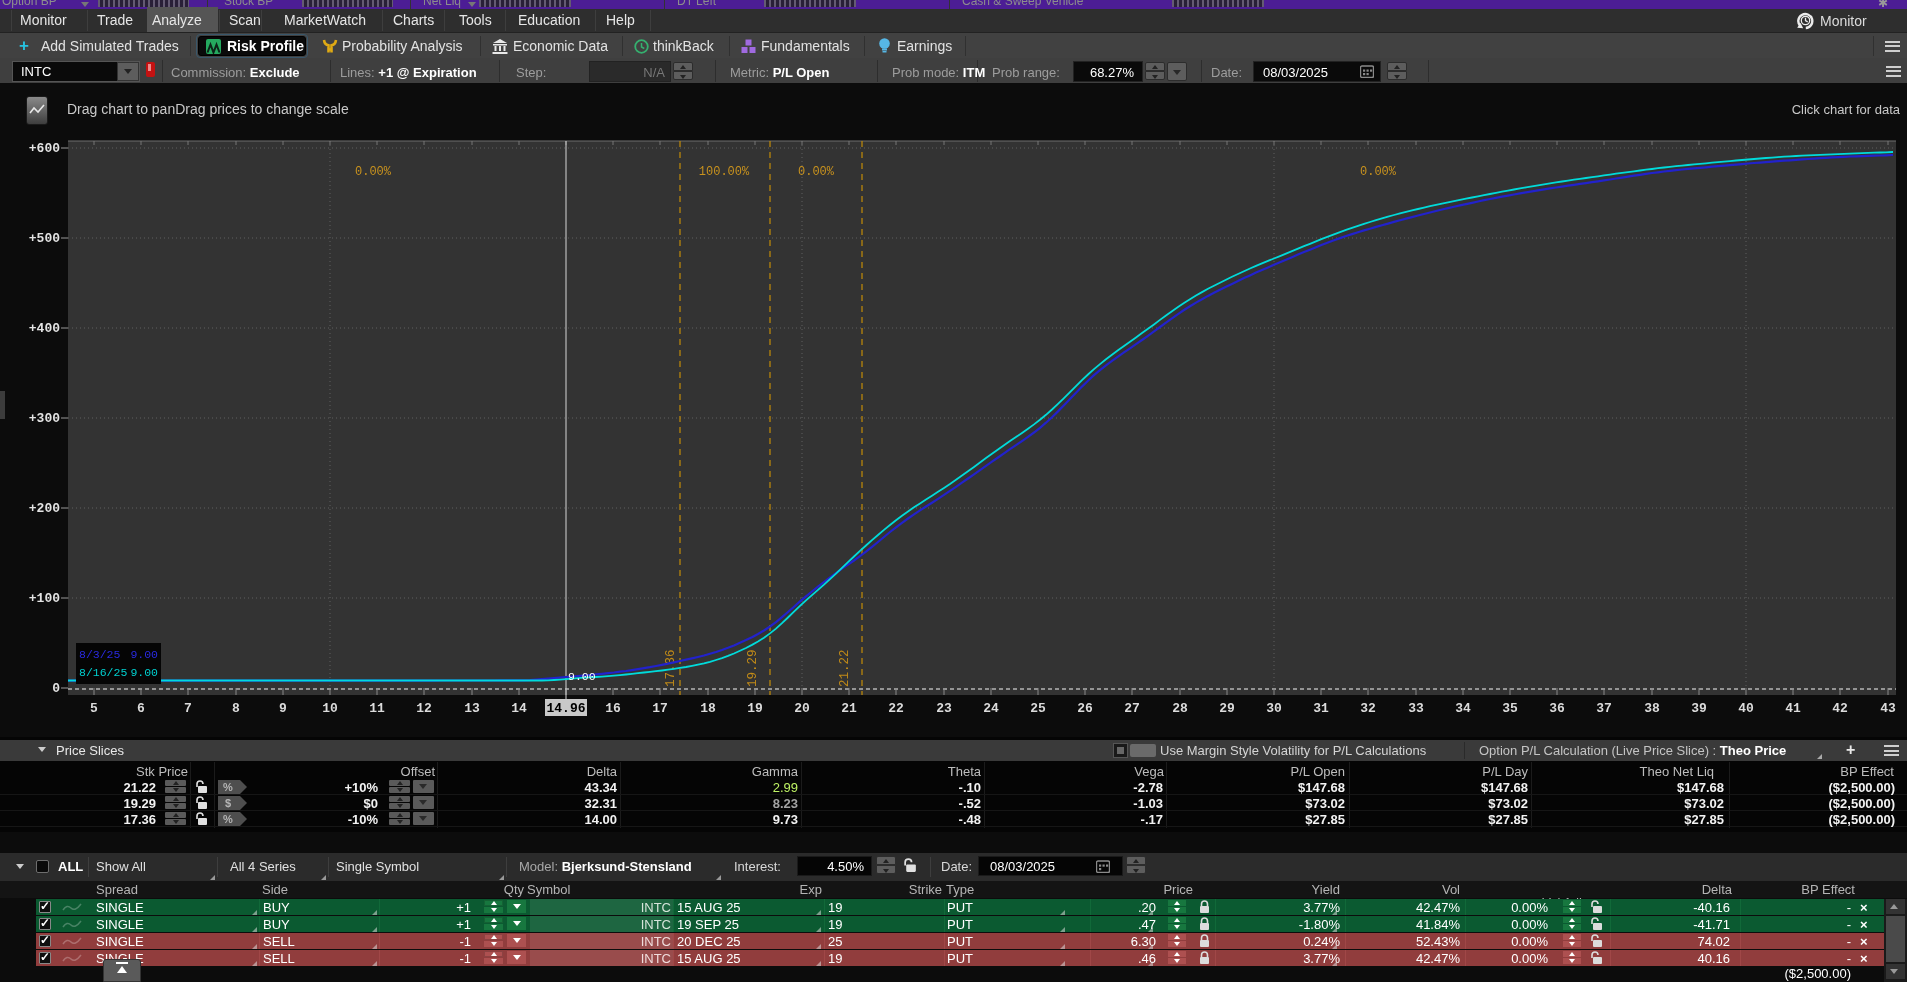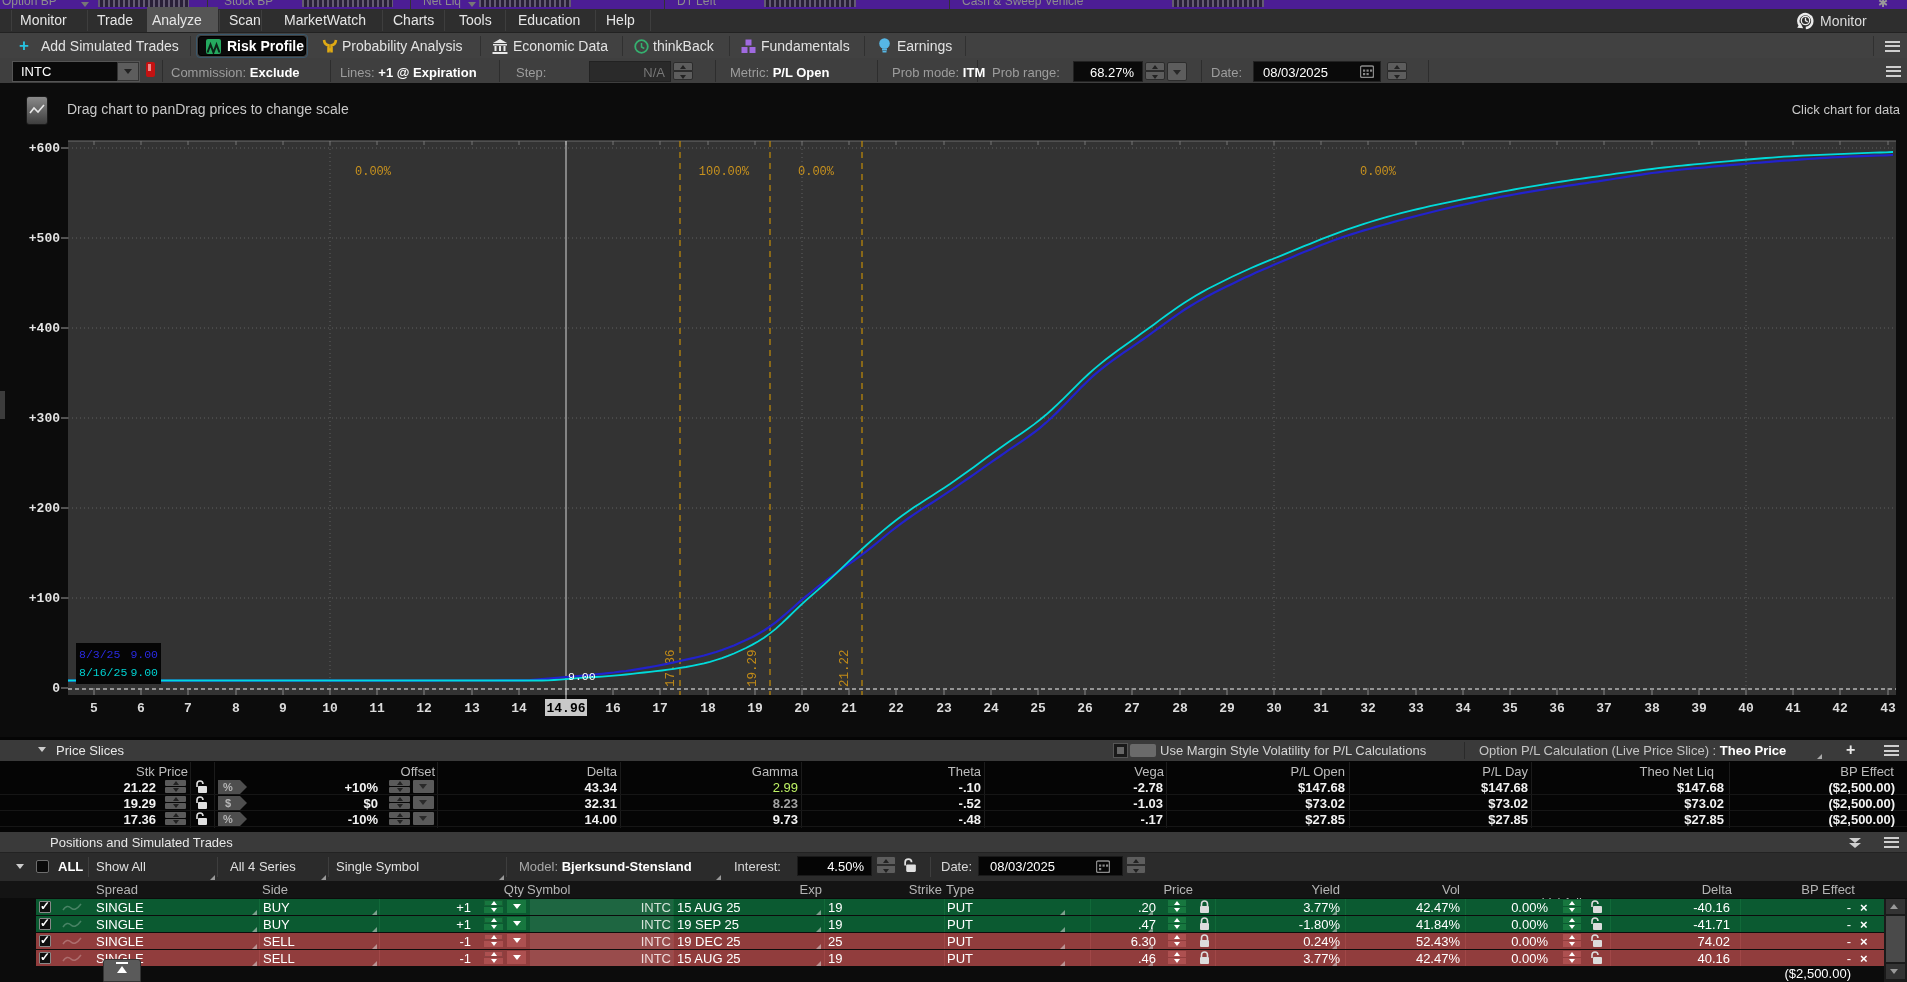--- a/index.html
+++ b/index.html
@@ -467,28 +467,20 @@
 <span class="ab r" style="left:638px;top:1px;width:160px;font-size:13px;font-weight:bold;color:#f2f2f2;">9.73</span>
 <span class="ab r" style="left:821px;top:1px;width:160px;font-size:13px;font-weight:bold;color:#f2f2f2;">-.48</span>
 <span class="ab r" style="left:1003px;top:1px;width:160px;font-size:13px;font-weight:bold;color:#f2f2f2;">-.17</span>
 <span class="ab r" style="left:1185px;top:1px;width:160px;font-size:13px;font-weight:bold;color:#f2f2f2;">$27.85</span>
 <span class="ab r" style="left:1368px;top:1px;width:160px;font-size:13px;font-weight:bold;color:#f2f2f2;">$27.85</span>
 <span class="ab r" style="left:1564px;top:1px;width:160px;font-size:13px;font-weight:bold;color:#f2f2f2;">$27.85</span>
 <span class="ab r" style="left:1735px;top:1px;width:160px;font-size:13px;font-weight:bold;color:#f2f2f2;">($2,500.00)</span>
 </div>
 </div>
 <div class="ab" style="left:0;top:832px;width:1907px;height:150px;background:#0c0c0c;">
-<div class="ab" style="left:0;top:0;width:1907px;height:21px;background:#3a3a3a;border-bottom:1px solid #222;">
-<span class="ab" style="left:50px;top:3px;font-size:13px;color:#e8e8e8;">Positions and Simulated Trades</span>
-<svg class="ab" style="left:1848px;top:5px;" width="14" height="11" viewBox="0 0 14 11">
-        <path d="M1 1 L13 1 L7 6 Z" fill="#cfcfcf"></path>
-        <path d="M1 6 L13 6 L7 11 Z" fill="#cfcfcf"></path>
-      </svg>
-<div class="hamb" style="left:1884px;top:5px;"></div>
-</div>
 <div class="ab" style="left:0;top:21px;width:1907px;height:28px;background:#2b2b2b;">
 <span class="ab" style="left:16px;top:11px;width:0;height:0;border-left:4px solid transparent;border-right:4px solid transparent;border-top:5px solid #ccc;"></span>
 <div class="ab" style="left:36px;top:7px;width:13px;height:13px;background:#0a0a0a;border:1px solid #6e6e6e;border-radius:2px;"></div>
 <span class="ab" style="left:58px;top:6px;font-size:13px;color:#fff;font-weight:bold;">ALL</span>
 <span class="ab" style="left:88px;top:4px;width:1px;height:20px;background:#3e3e3e;"></span>
 <span class="ab" style="left:217px;top:4px;width:1px;height:20px;background:#3e3e3e;"></span>
 <span class="ab" style="left:328px;top:4px;width:1px;height:20px;background:#3e3e3e;"></span>
 <span class="ab" style="left:506px;top:4px;width:1px;height:20px;background:#3e3e3e;"></span>
 <span class="ab" style="left:930px;top:4px;width:1px;height:20px;background:#3e3e3e;"></span>
 <span class="ab" style="left:96px;top:6px;font-size:13px;color:#e0e0e0;">Show All</span>
@@ -686,21 +678,21 @@
 <span class="ab" style="left:263px;top:1px;font-size:13px;color:#fff;">SELL</span>
 <span class="ab r" style="left:371px;top:1px;width:100px;font-size:13px;color:#fff;">-1</span>
 <span class="ab" style="left:484px;top:1px;width:19px;height:6px;background:#ad5050;border:1px solid #0a0a0a33;"></span>
 <span class="ab" style="left:484px;top:8px;width:19px;height:6px;background:#ad5050;"></span>
 <span class="ab" style="left:491px;top:2px;width:0;height:0;border-left:3px solid transparent;border-right:3px solid transparent;border-bottom:4px solid #fff;"></span>
 <span class="ab" style="left:491px;top:9px;width:0;height:0;border-left:3px solid transparent;border-right:3px solid transparent;border-top:4px solid #fff;"></span>
 <span class="ab" style="left:507px;top:1px;width:19px;height:13px;background:#ad5050;"></span>
 <span class="ab" style="left:513px;top:5px;width:0;height:0;border-left:4px solid transparent;border-right:4px solid transparent;border-top:5px solid #fff;"></span>
 <span class="ab" style="left:530px;top:0;width:143px;height:16px;background:rgba(255,255,255,0.08);"></span>
 <span class="ab r" style="left:571px;top:1px;width:100px;font-size:13px;color:#f0dcdc;">INTC</span>
-<span class="ab" style="left:677px;top:1px;font-size:13px;color:#fff;">19 DEC 25</span>
+<span class="ab" style="left:677px;top:1px;font-size:13px;color:#fff;">20 DEC 25</span>
 <span class="ab" style="left:828px;top:1px;font-size:13px;color:#fff;">25</span>
 <span class="ab" style="left:947px;top:1px;font-size:13px;color:#fff;">PUT</span>
 <span class="ab r" style="left:1056px;top:1px;width:100px;font-size:13px;color:#fff;">6.30</span>
 <span class="ab" style="left:1168px;top:1px;width:18px;height:6px;background:#ad5050;"></span>
 <span class="ab" style="left:1168px;top:8px;width:18px;height:6px;background:#ad5050;"></span>
 <span class="ab" style="left:1174px;top:2px;width:0;height:0;border-left:3px solid transparent;border-right:3px solid transparent;border-bottom:4px solid #fff;"></span>
 <span class="ab" style="left:1174px;top:9px;width:0;height:0;border-left:3px solid transparent;border-right:3px solid transparent;border-top:4px solid #fff;"></span>
 <svg class="ab" style="left:1198px;top:1px;" width="13" height="14" viewBox="0 0 13 14">
         <rect x="2" y="6" width="9" height="7" rx="1" fill="#dcdcdc"></rect>
         <path d="M3.5 6 L3.5 4 a3 3 0 0 1 6 0 L9.5 6" fill="none" stroke="#dcdcdc" stroke-width="1.6"></path>

